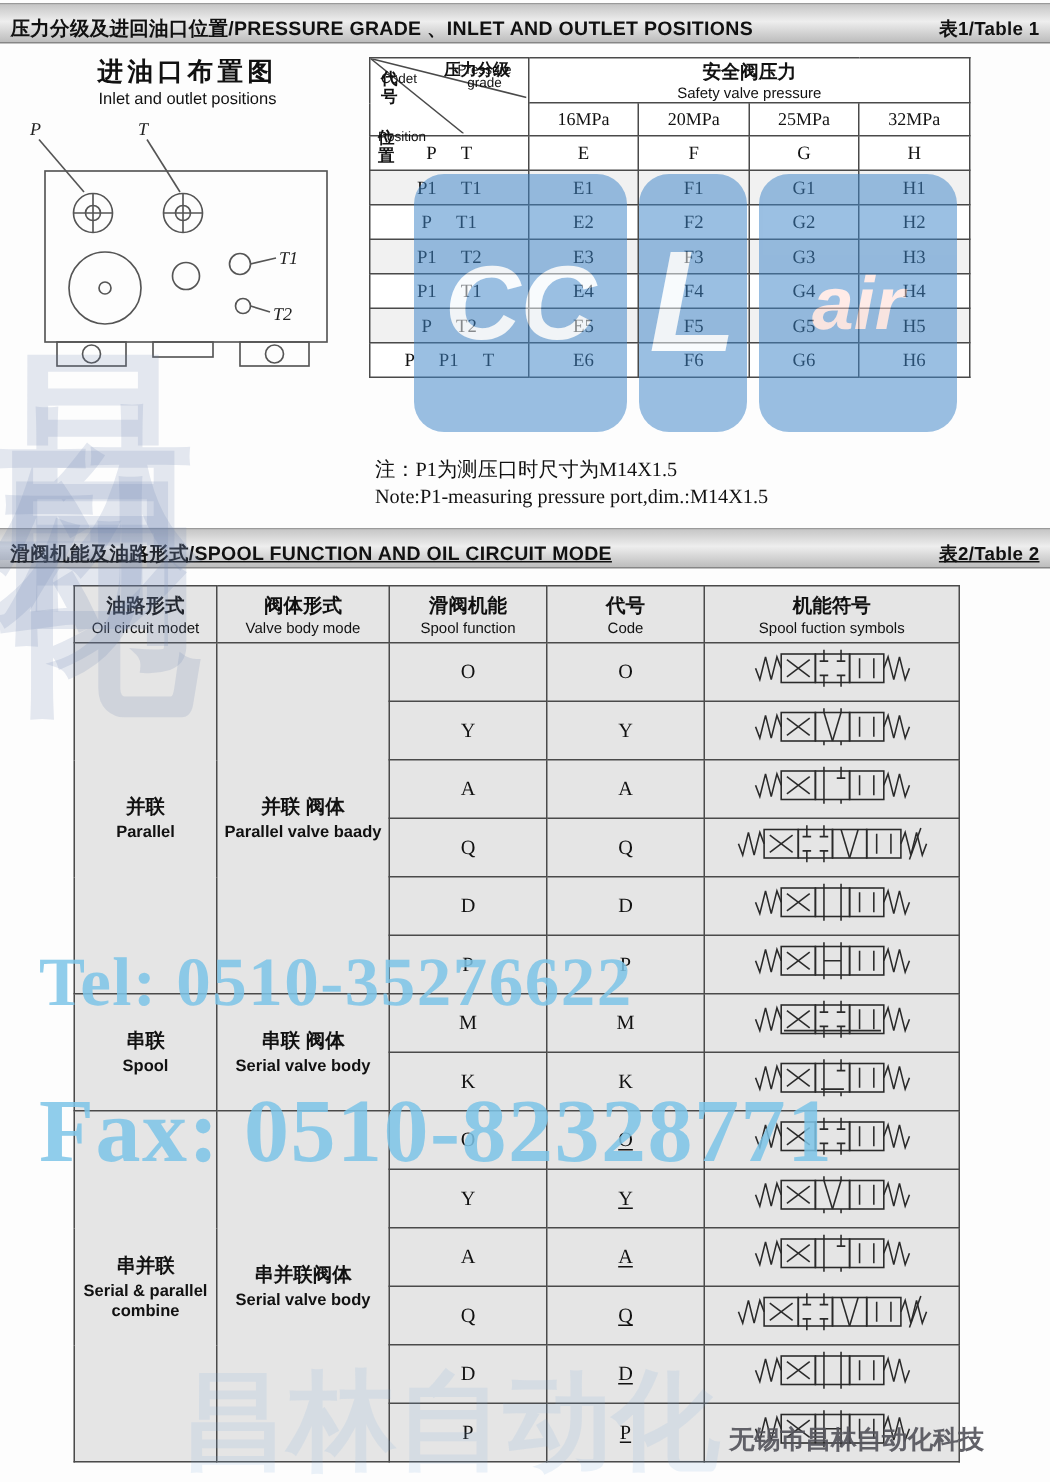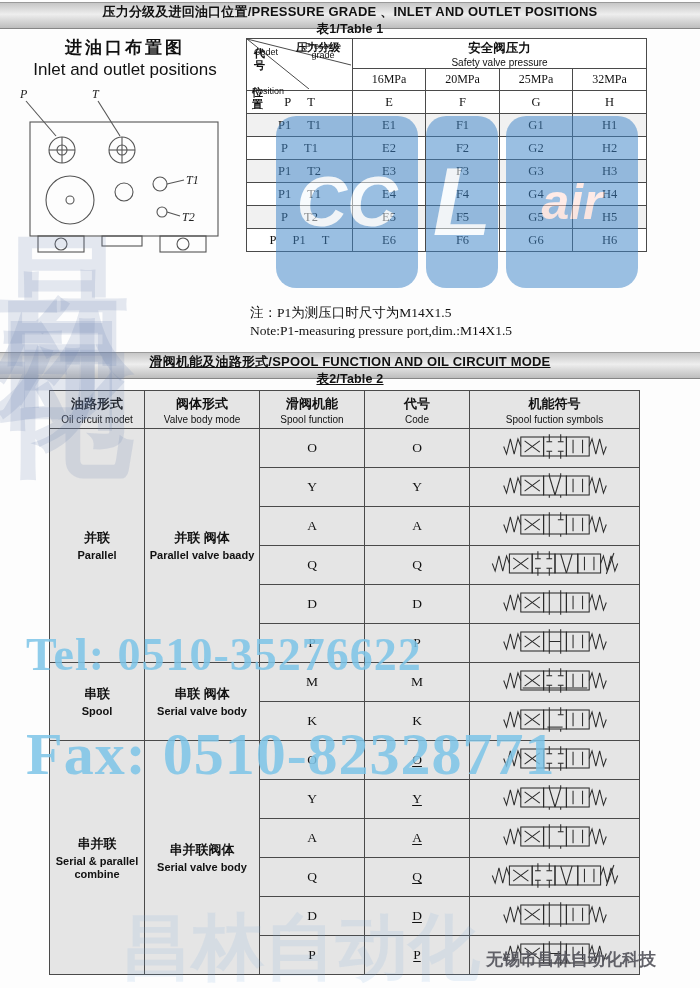--- a/index.html
+++ b/index.html
@@ -2,29 +2,29 @@
 <html><head>
 <meta charset="utf-8">
 <style>
   *{margin:0;padding:0;box-sizing:border-box;}
   html,body{width:700px;height:988px;}
   body{position:relative;background:#fdfdfd;font-family:"Liberation Sans",sans-serif;color:#111;overflow:hidden;}
 
   .gray-bar{position:absolute;left:0;width:700px;height:27px;
     background:linear-gradient(180deg,#c6c6c6,#eeeeee 45%,#bdbdbd);
     border-top:1px solid #9a9a9a;border-bottom:1px solid #868686;
-    display:flex;align-items:center;justify-content:space-between;
-    padding:0 7px;font-size:13px;font-weight:bold;letter-spacing:.2px;flex-direction:column;}
+    display:flex;align-items:flex-end;justify-content:space-between;
+    padding:0 7px;font-size:13px;font-weight:bold;letter-spacing:.2px;}
   .hdr1{top:2px;}
   .hdr2{top:352px;text-decoration:underline;}
   .bar-ref{font-size:12.5px;white-space:nowrap;}
 
   .diagram{position:absolute;top:36px;left:6px;width:238px;}
   .diagram-title{text-align:center;font-size:17px;font-weight:bold;letter-spacing:3px;}
-  .diagram-sub{text-align:center;font-size:17px;margin-top:1px;}
+  .diagram-sub{text-align:center;font-size:11px;margin-top:1px;}
   .diagram svg{display:block;margin:4px auto 0;}
   .dg-label{fill:#222;stroke:none;font:italic 12px "Liberation Serif",serif;}
 
   .t1{position:absolute;top:38px;left:246px;width:400px;border-collapse:collapse;table-layout:fixed;text-align:center;background:#fff;}
   .t1 th,.t1 td{border:1px solid #4a4a4a;}
   .corner{position:relative;height:52px;padding:0;}
   .corner svg{position:absolute;left:0;top:0;}
   .corner span{position:absolute;line-height:1.05;}
   .corner .cn{font-size:11px;font-weight:bold;display:block;}
   .corner .en{font-size:9px;font-weight:normal;display:block;}

